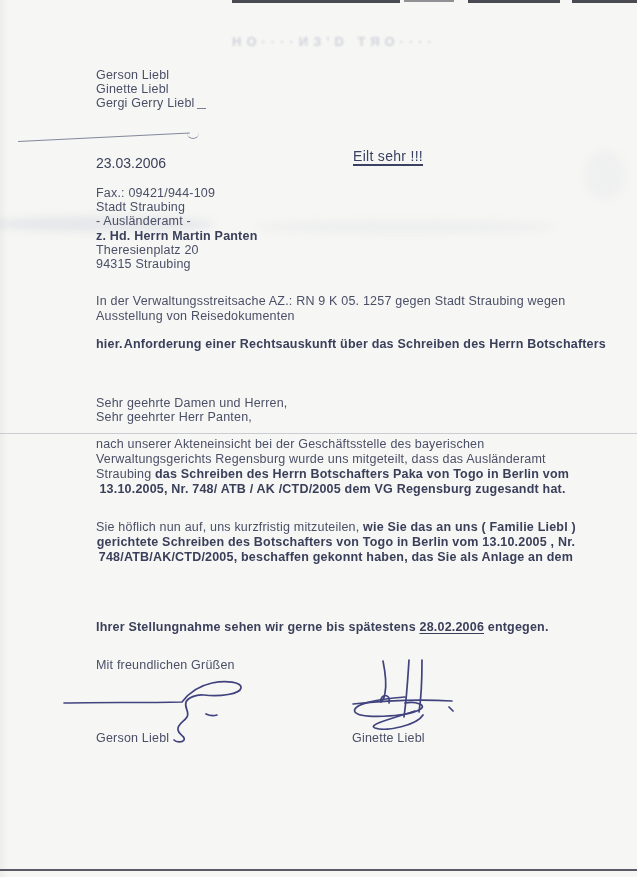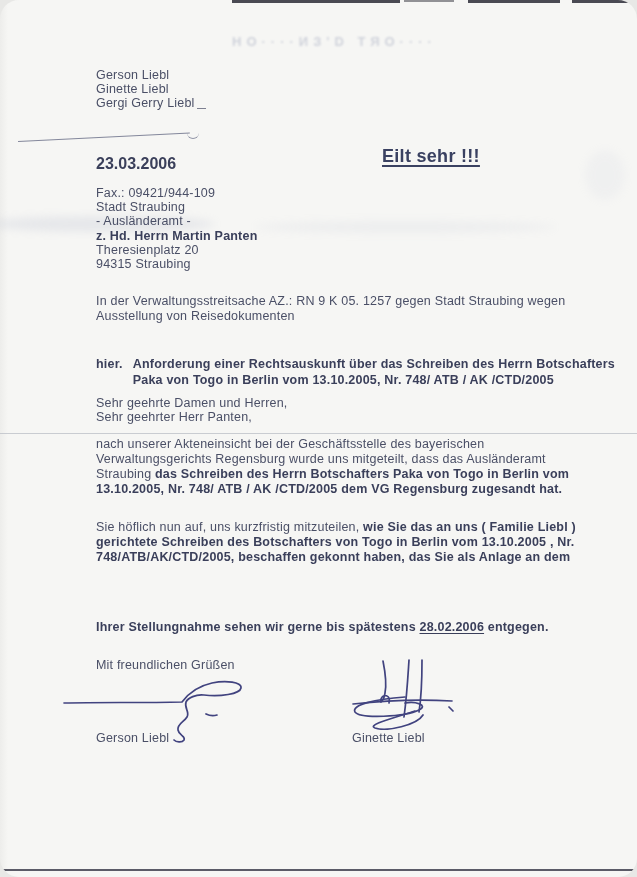--- a/index.html
+++ b/index.html
@@ -5,34 +5,33 @@
   html, body { margin: 0; padding: 0; background: #e8e8e6; }
   .page {
     position: relative;
     width: 637px;
     height: 877px;
     margin: 0 auto;
     background: linear-gradient(90deg, #ededeb 0px, #f6f6f4 8px);
     overflow: hidden;
     font-family: "Liberation Sans", "DejaVu Sans", sans-serif;
     color: #4a4f66;
-    border-radius: 19px;
   }
   .abs { position: absolute; white-space: nowrap; }
   .txt { font-size: 12.5px; line-height: 14.2px; letter-spacing: 0.2px; color: #4a4f66; }
-  .b   { font-weight: 700; color: #3a3f5a; }
+  .b   { font-weight: 700; color: #3a3f5a; text-align: center; }
   .para { line-height: 15px; }
-  .date { font-size: 16px; font-weight: 700; color: #3a3f5a; }
+  .date { font-size: 14px; font-weight: 400; color: #3a3f5a; }
   .urgency {
-    font-size: 18px; font-weight: 700; color: #3a4161;
+    font-size: 14px; font-weight: 400; color: #3a4161;
     text-decoration: underline; text-decoration-thickness: 1.6px; text-underline-offset: 3px;
-    line-height: 26px; letter-spacing: 0.3px; margin-left: 29px;
+    line-height: 26px; letter-spacing: 0.3px;
   }
   .u { text-decoration: underline; text-decoration-thickness: 1.3px; text-underline-offset: 2px; }
-  .subject-row { display: flex; gap: 10px; margin-top: 20px; }
+  .subject-row { display: flex; gap: 1px; }
   .sig path { fill: none; stroke: #41437f; stroke-width: 1.7; stroke-linecap: round; stroke-linejoin: round; }
   
   .edge-seg { position: absolute; background: #2b2b36; opacity: 0.85; }
   .bottom-edge { position: absolute; left: 0; top: 869px; width: 637px; height: 2px; background: #343444; opacity: 0.8; }
   .diag {
     position: absolute; left: 18px; top: 141px; width: 172px; height: 0;
     border-top: 1.5px solid #666b85; transform: rotate(-2.8deg); transform-origin: left top; opacity: 0.8;
   }
   .diag-hook {
     position: absolute; left: 187px; top: 133px; width: 12px; height: 5px;
@@ -96,21 +95,20 @@
   <div class="abs txt para" style="left:96px; top:294px;">
     <div>In der Verwaltungsstreitsache AZ.: RN 9 K 05. 1257 gegen Stadt Straubing wegen</div>
     <div>Ausstellung von Reisedokumenten</div>
   </div>
 
   <div class="abs txt" style="left:96px; top:337px; line-height:15.5px;">
     <div class="subject-row">
       <span class="b">hier.</span>
       <span>
         <span class="b" style="display:block;">Anforderung einer Rechtsauskunft über das Schreiben des Herrn Botschafters</span>
-        <span class="b" style="display:block;">Paka von Togo in Berlin vom 13.10.2005, Nr. 748/ ATB / AK /CTD/2005</span>
       </span>
     </div>
   </div>
 
   <div class="abs txt" style="left:96px; top:396px;">
     <div>Sehr geehrte Damen und Herren,</div>
     <div>Sehr geehrter Herr Panten,</div>
   </div>
 
   <div class="hline"></div>

